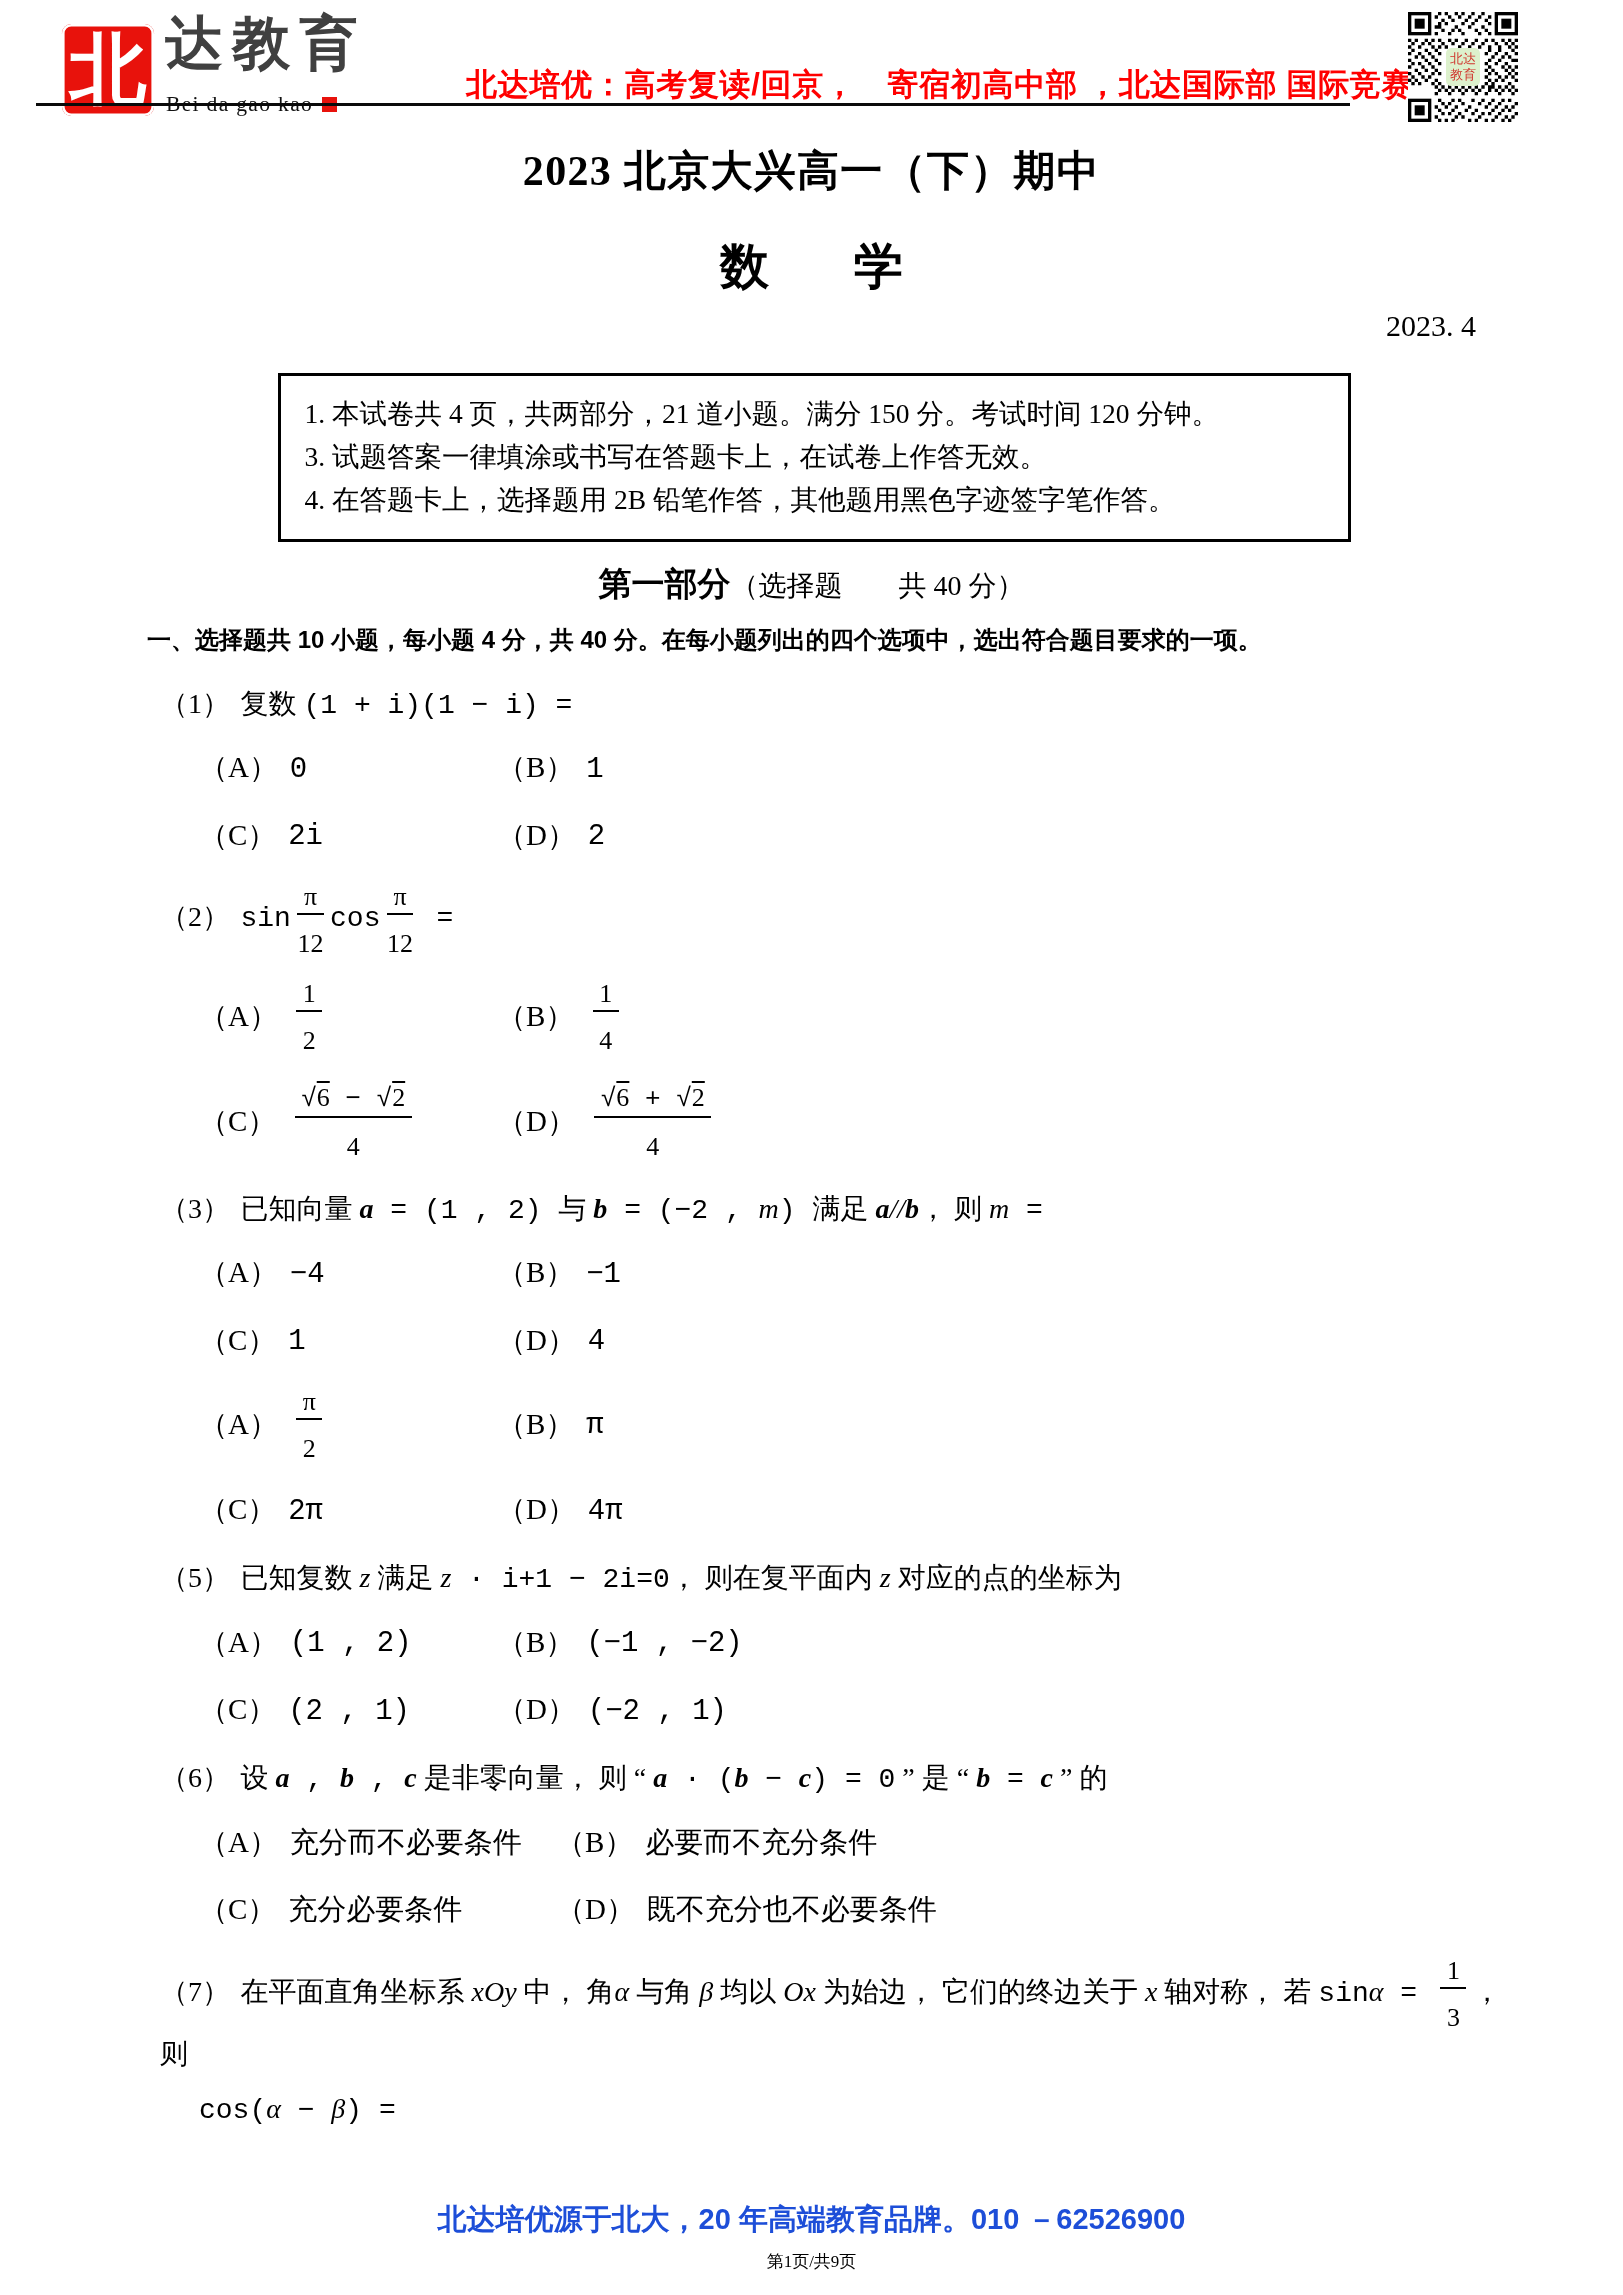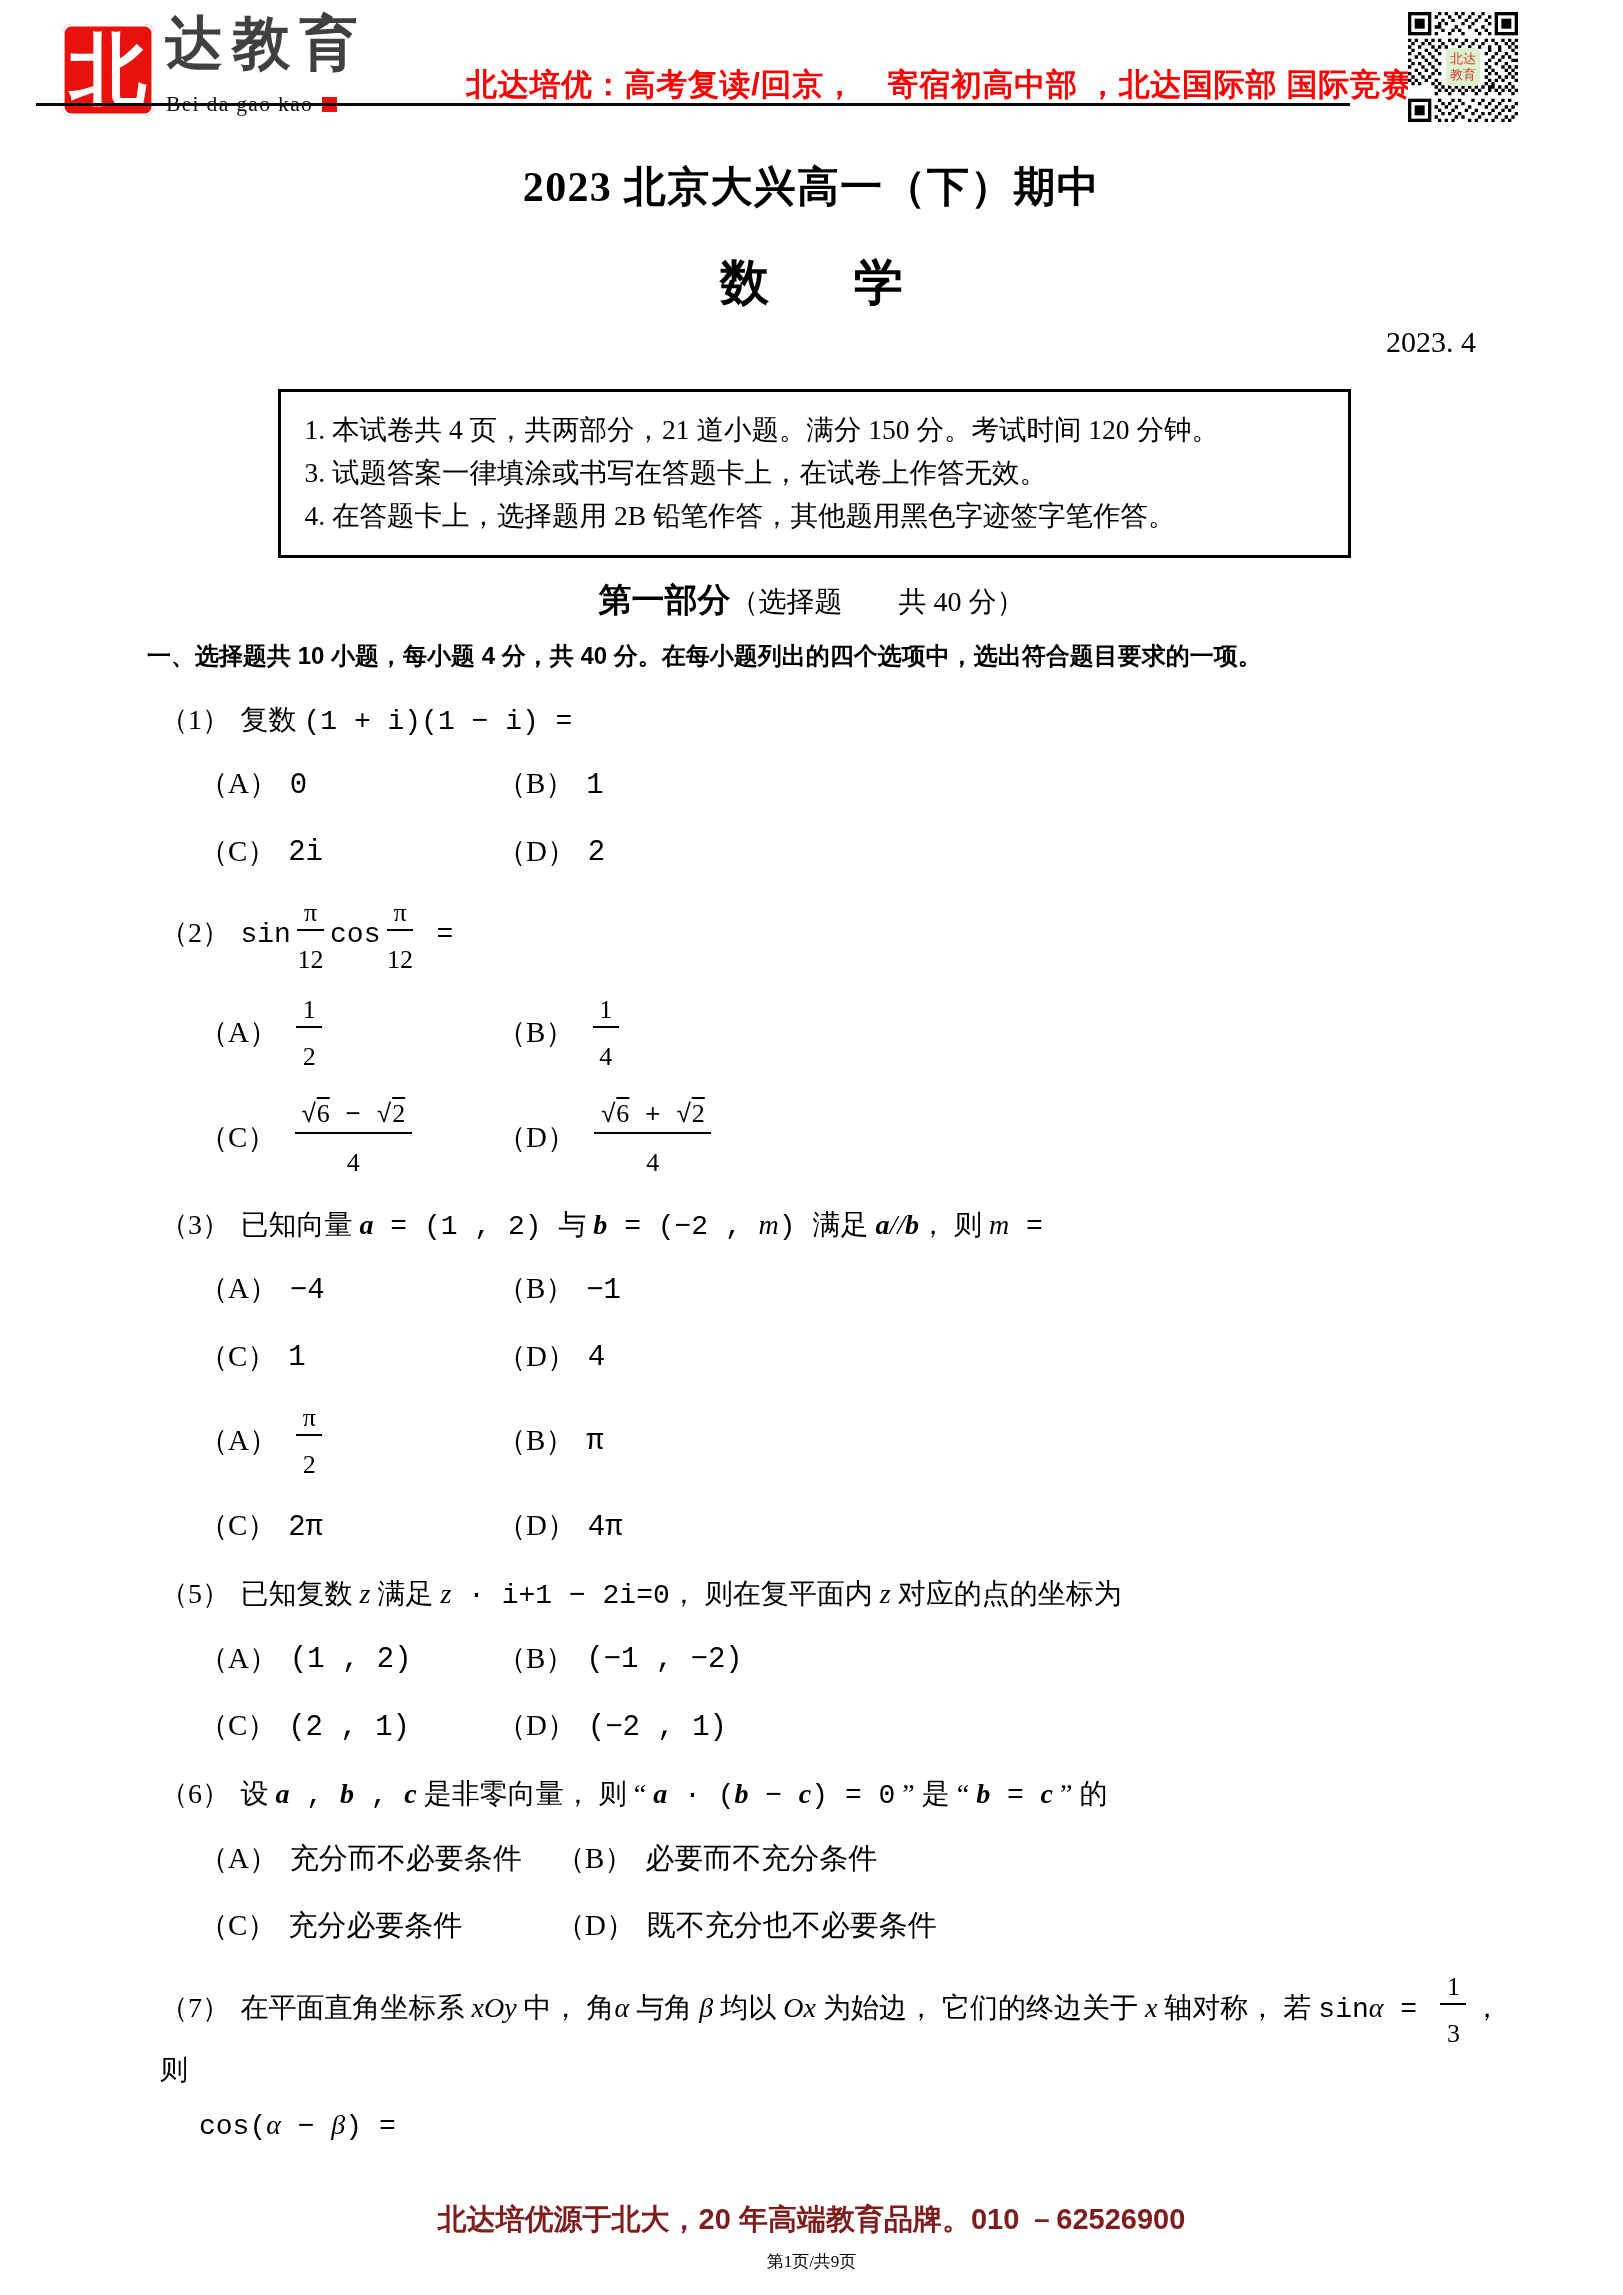--- a/index.html
+++ b/index.html
@@ -21,21 +21,21 @@
   }
   .brand-sub{position:absolute;left:166px;top:92px;font-size:21.6px;color:#111;letter-spacing:1.3px;}
   .brand-mark{display:inline-block;width:15px;height:15px;background:#e8120c;margin-left:9.2px;vertical-align:-1.3px;}
   .slogan{
     position:absolute;left:466px;top:64px;font-size:31px;font-weight:bold;color:#ff0000;
     font-family:"Liberation Sans",sans-serif;letter-spacing:0.7px;white-space:nowrap;
   }
   .rule{position:absolute;left:36px;top:103px;width:1314px;height:3.3px;background:#0a0a0a;}
   .qr{position:absolute;left:1408px;top:11.8px;width:110px;height:110px;}
   
-  .content{position:absolute;left:0;top:16px;width:1623px;}
+  .content{position:absolute;left:0;top:0;width:1623px;}
   .title{margin:143px 0 0 0;text-align:center;font-size:42px;font-weight:bold;letter-spacing:1.3px;}
   .subject{margin:35px 0 0 0;text-align:center;font-size:49px;font-weight:bold;}
   .subject .s1{margin-right:85px;}
   .date-row{width:1476px;text-align:right;font-size:30px;margin-top:9.2px;}
   .notice-box{
     box-sizing:border-box;margin:30px 0 0 278px;width:1073px;border:3.3px solid #000;
     padding:15.7px 19.6px 18.3px 23.6px;font-size:27.5px;line-height:43px;
   }
   .part-heading{margin-top:19.6px;text-align:center;}
   .part-bold{font-size:33px;font-weight:bold;font-family:"Liberation Sans",sans-serif;}
@@ -64,21 +64,21 @@
   .rad{text-decoration:overline;}
   .frac{
     display:inline-flex;flex-direction:column;align-items:center;vertical-align:middle;
     margin:0 6.5px;line-height:1.12;font-size:26px;
   }
   .frac .num{padding:0 6.5px 2px 6.5px;border-bottom:2px solid #000;}
   .frac .den{padding-top:14px;}
   
   .footer-brand{
     position:absolute;left:0;top:2200px;width:1623px;text-align:center;
-    font-size:29px;font-weight:bold;color:#7f1d1d;font-family:"Liberation Sans",sans-serif;
+    font-size:29px;font-weight:bold;color:#1d4ed8;font-family:"Liberation Sans",sans-serif;
   }
   .page-num{position:absolute;left:0;top:2250px;width:1623px;text-align:center;font-size:17px;}
 </style>
 </head>
 <body>
 
 <div class="hdr">
   <div class="stamp">
     <span>北</span>
   </div>

